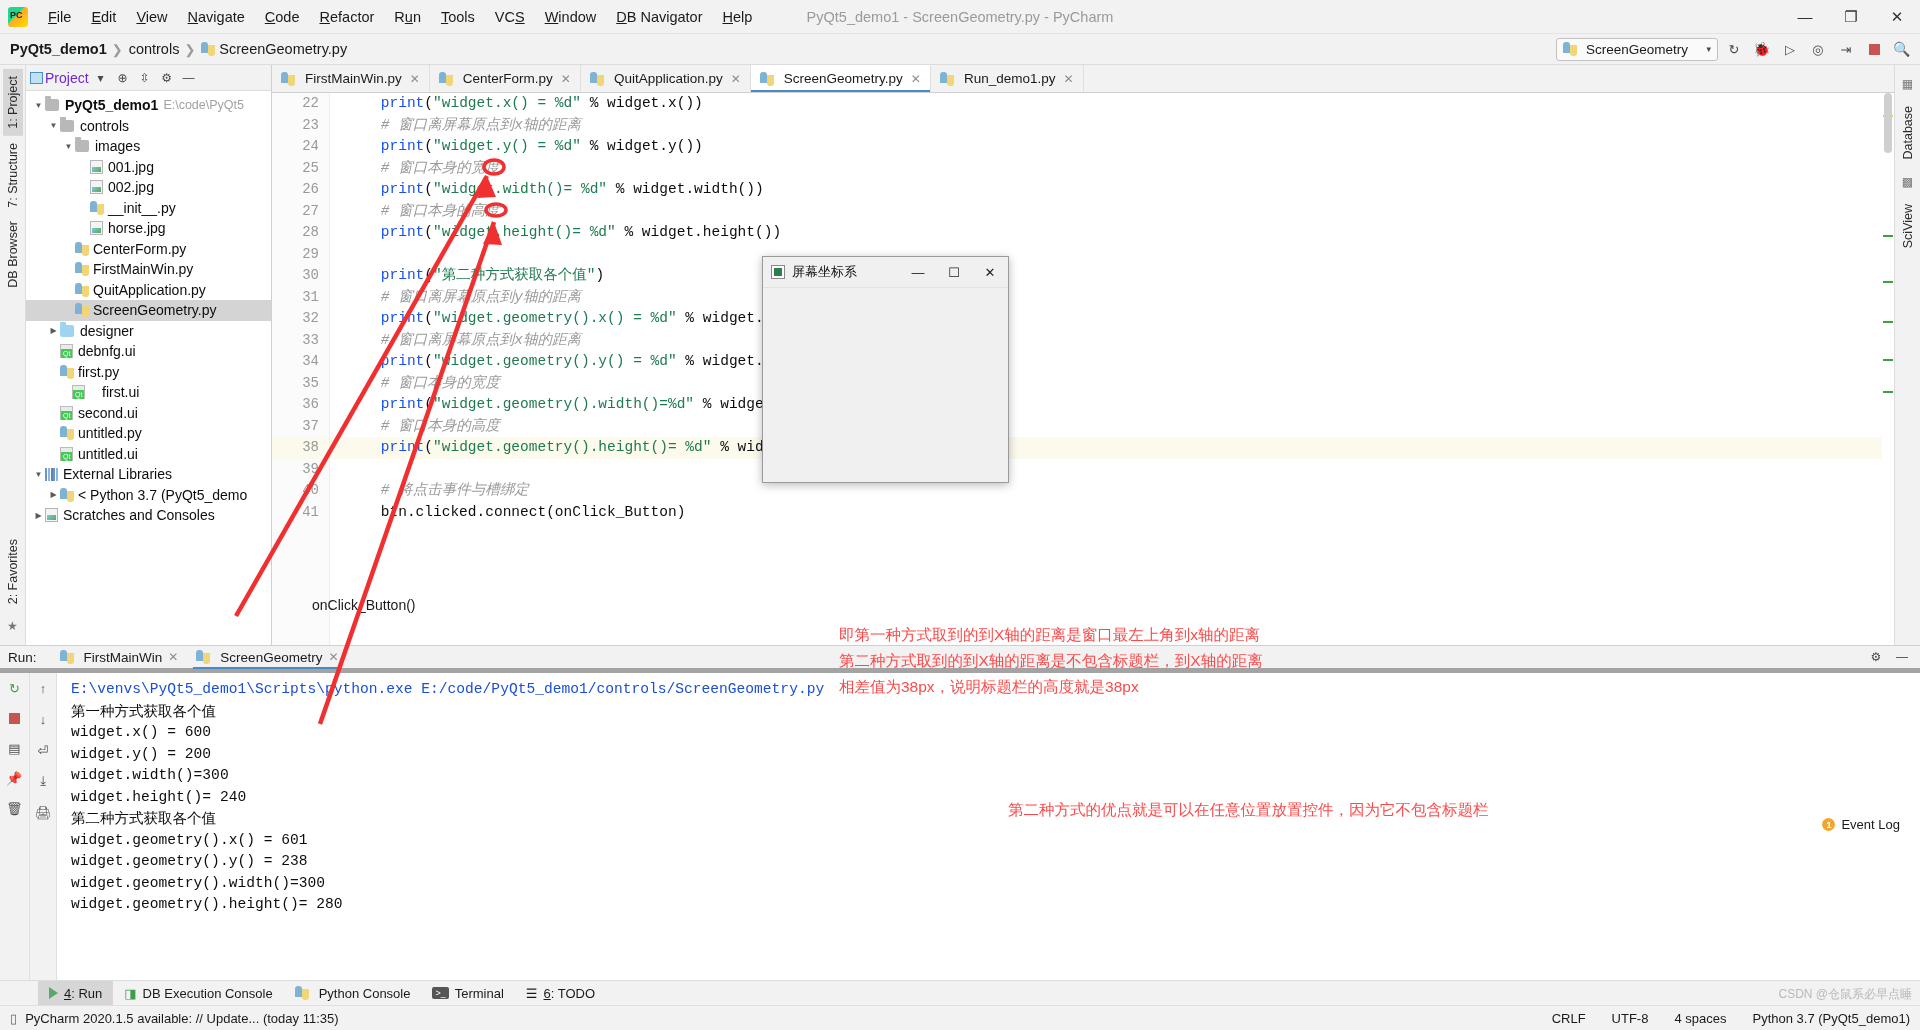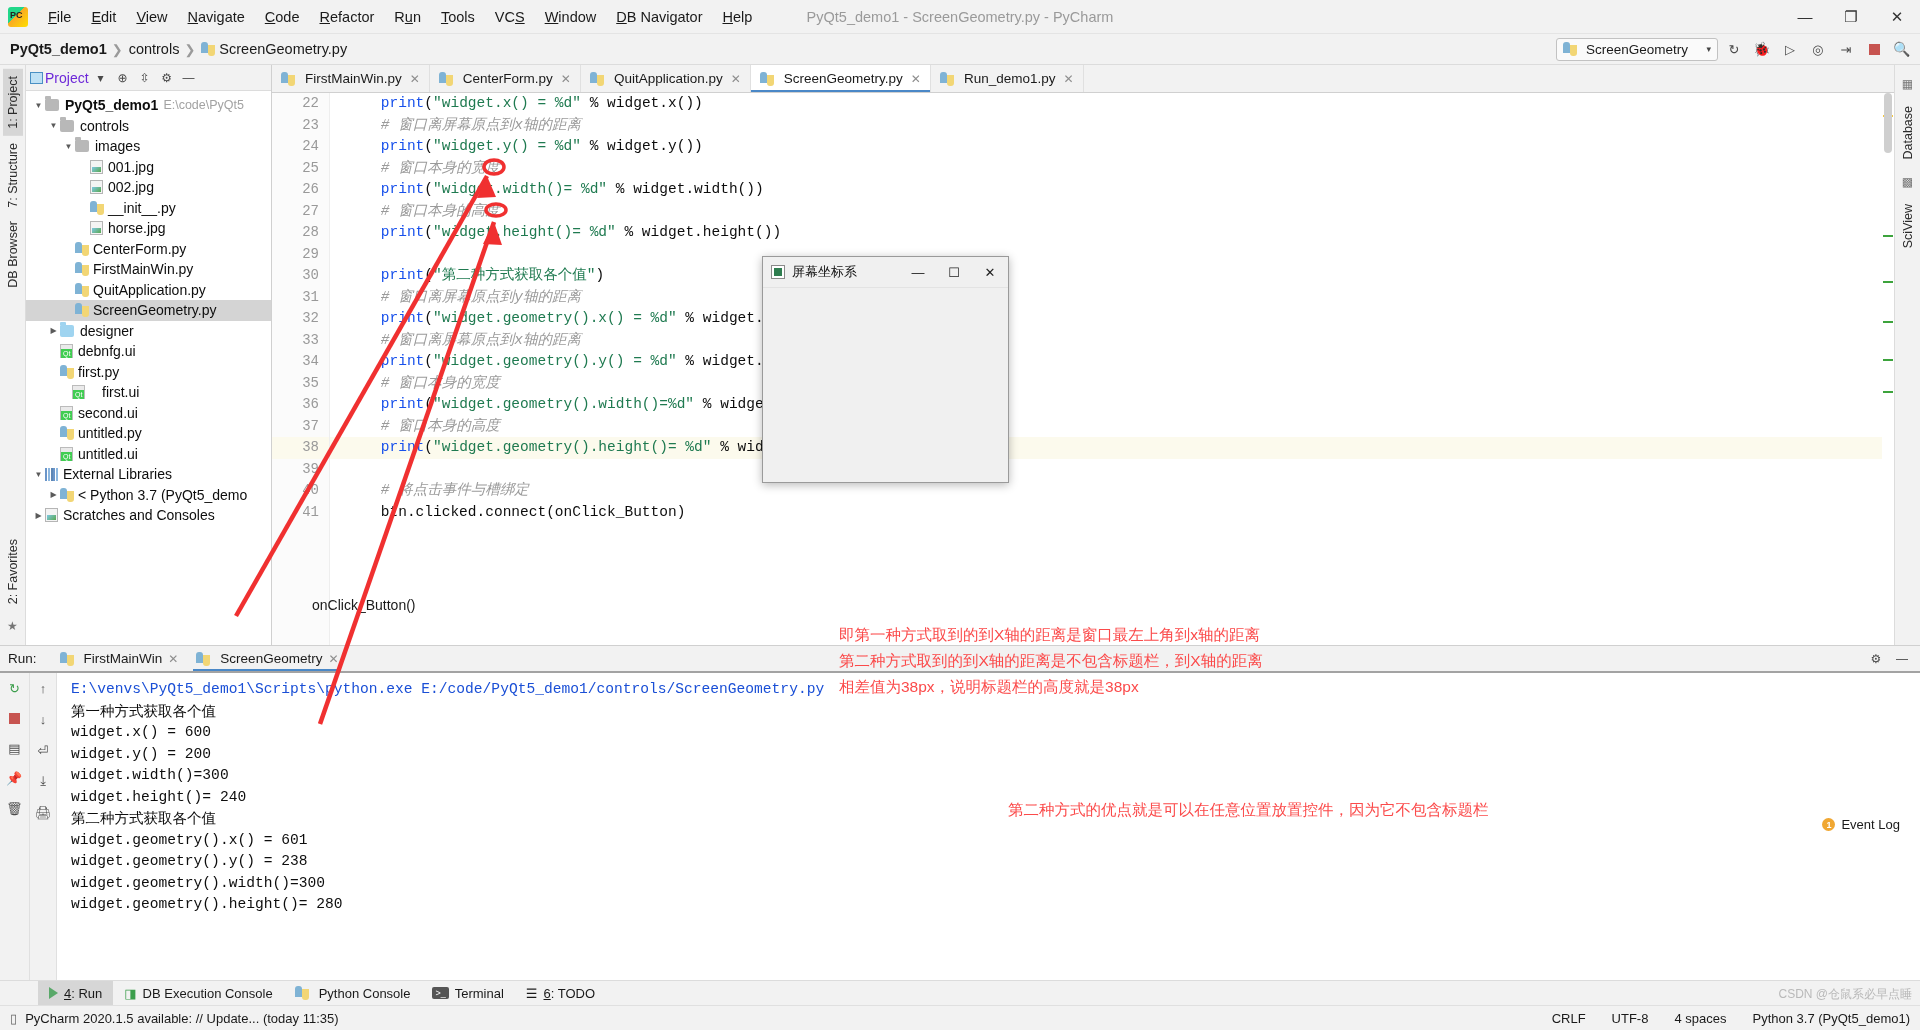--- a/index.html
+++ b/index.html
@@ -241,21 +241,21 @@
     font-size: 13px; color: #111; display:flex;align-items:center;justify-content:center;
   }
 
   
   .run-panel {
     height: 335px; min-height: 335px; background: #fff; border-top: 1px solid #d0d0d0;
     display: flex; flex-direction: column;
   }
   .run-head {
     height: 27px; min-height: 27px; background: #f2f2f2; display: flex; align-items: center;
-    padding-left: 8px; border-bottom: 2px solid #a3a3a3; gap: 0;
+    padding-left: 8px; border-bottom: 5px solid #a3a3a3; gap: 0;
   }
   .run-label { font-size: 13.5px; color: #1a1a1a; margin-right: 14px; }
   .run-tab {
     display: flex; align-items: center; gap: 6px; padding: 0 9px; height: 26px;
     font-size: 13.5px; color: #1a1a1a; position: relative;
   }
   .run-tab.active::after {
     content:""; position:absolute; left:6px; right:6px; bottom:1px; height:2px; background:#4a88c7;
   }
   .run-tab .x { color:#8d8d8d; font-size:12px; }

